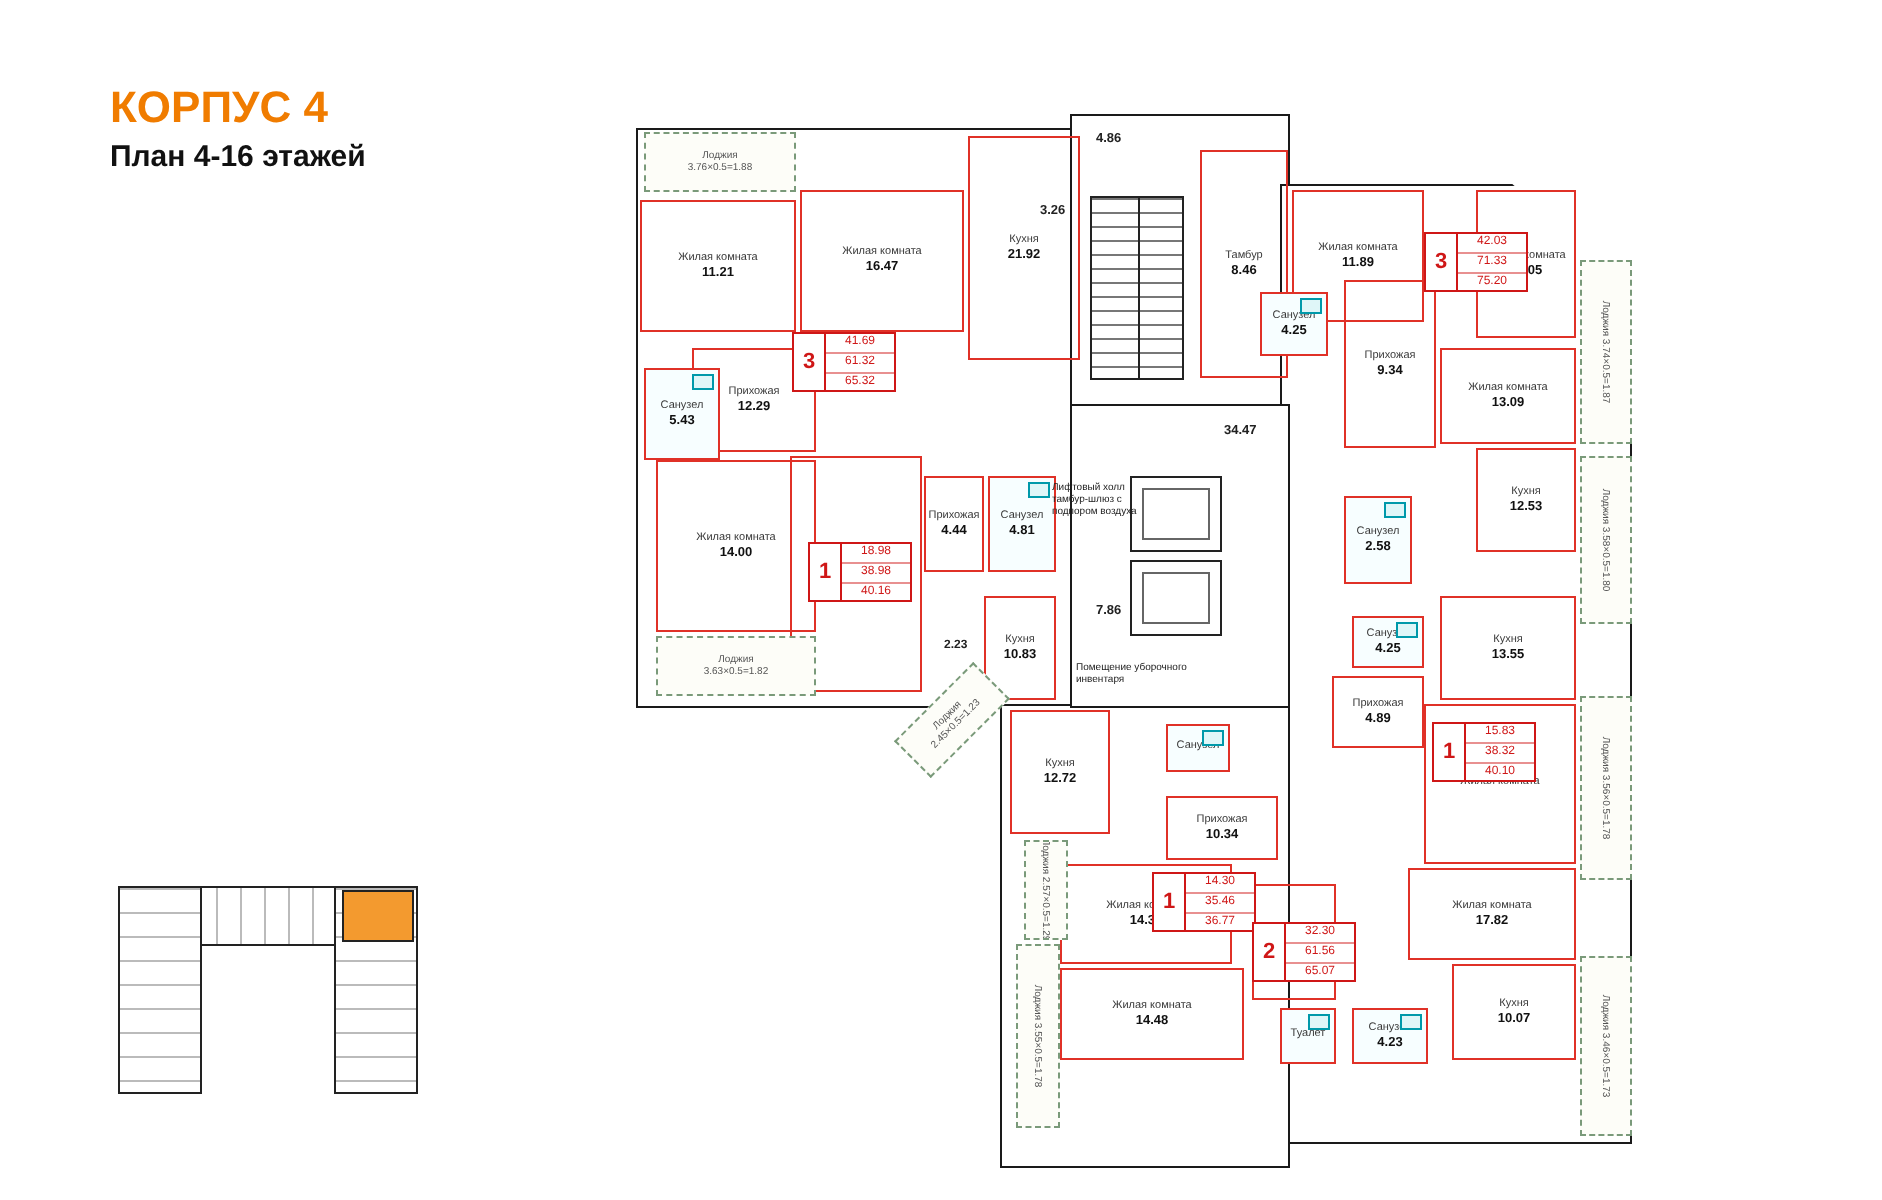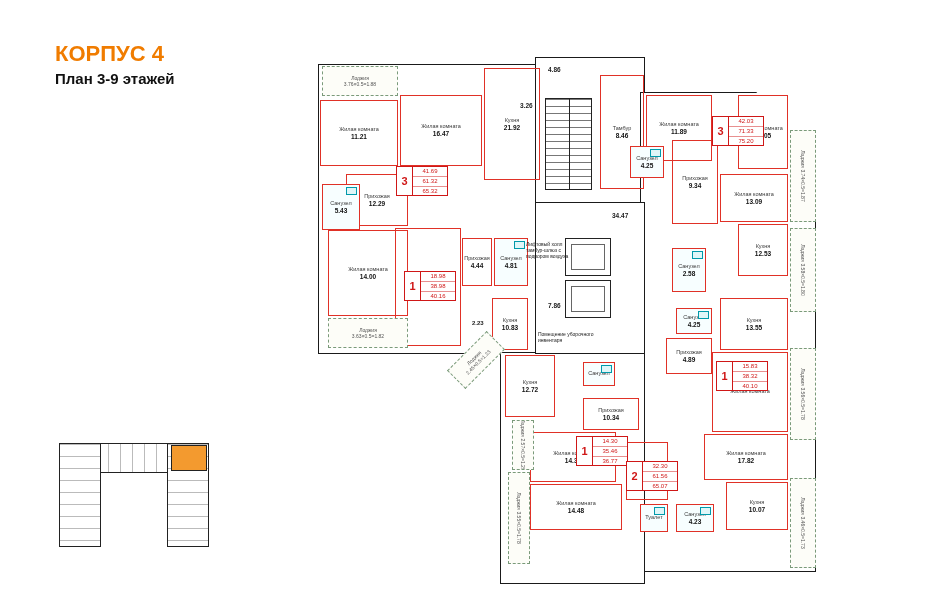--- a/index.html
+++ b/index.html
@@ -53,21 +53,21 @@
   .mm.v{background-image:repeating-linear-gradient(180deg,#bbb 0 1px,transparent 1px 12px);}
   #mmHighlight{position:absolute;border:1px solid #222;box-sizing:border-box;z-index:3;}
 </style>
 </head>
 <body>
 
 <div id="stage">
 
   <div id="titleblock">
     <div class="t1">КОРПУС 4</div>
-    <div class="t3">План 3-9 этажей</div>
+    <div class="t3">План 4-16 этажей</div>
   </div>
 
   <div id="plan">
 
     <div class="blk" id="blkA" style="left:18px;top:12px;width:242px;height:290px;"></div>
     <div class="blk" id="blkB" style="left:235px;top:5px;width:110px;height:147px;"></div>
     <div class="blk" id="blkC" style="left:340px;top:40px;width:176px;height:480px;"></div>
     <div class="blk" id="blkD" style="left:200px;top:300px;width:145px;height:232px;"></div>
     <div class="blk" id="blkE" style="left:235px;top:150px;width:110px;height:152px;border-width:1px;"></div>
 

